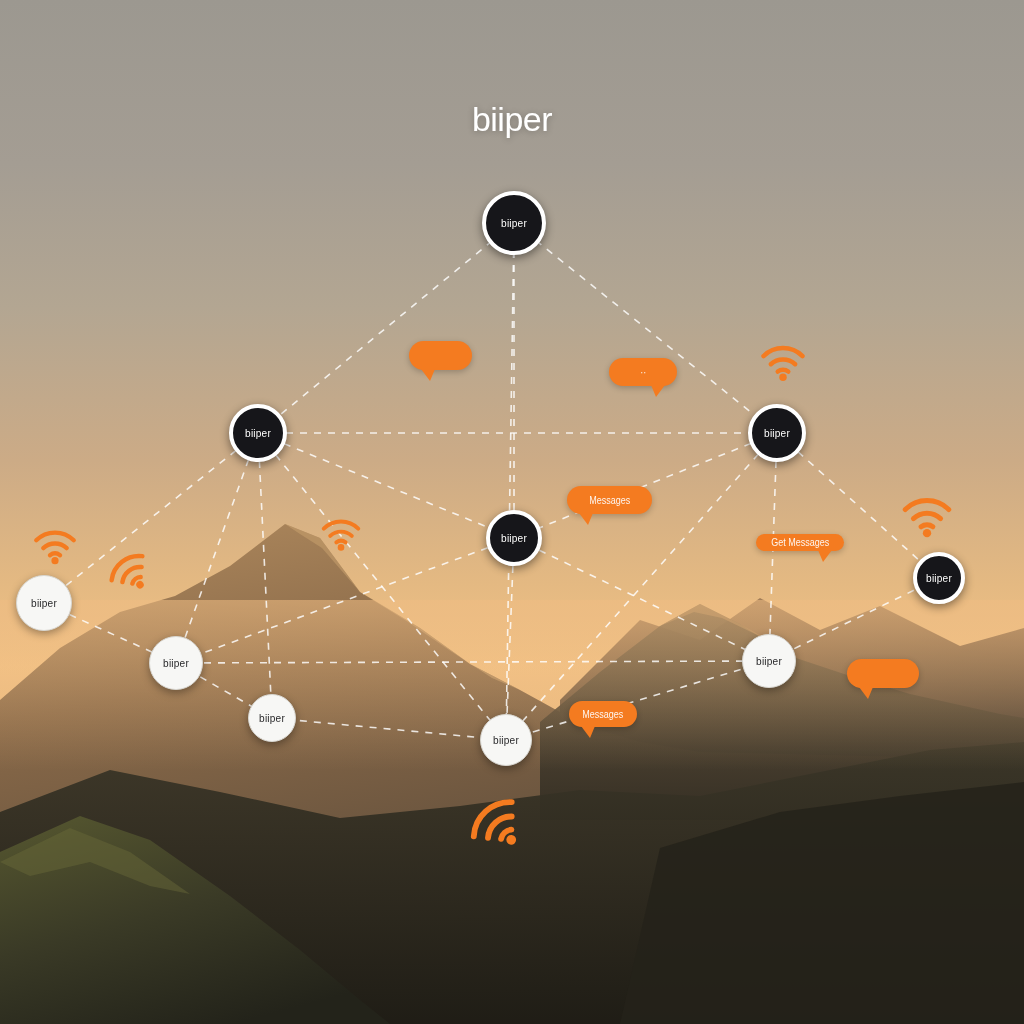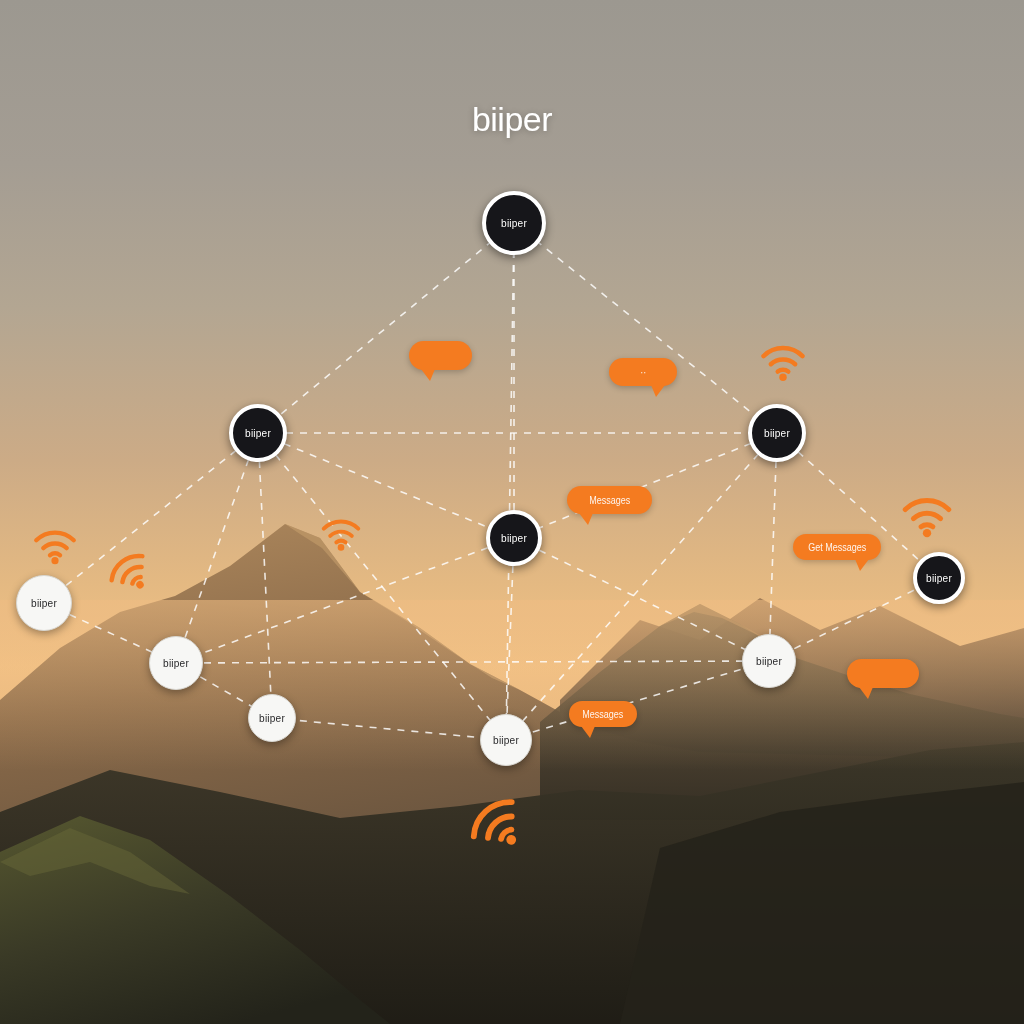--- a/index.html
+++ b/index.html
@@ -173,21 +173,21 @@
         <span class="tail bl" style="border-top-color: rgb(244, 123, 32);"></span>
       </div>
       <div class="bubble" style="left: 609px; top: 358px; width: 68px; height: 28px; background: rgb(244, 123, 32);">
         <span class="btxt">··</span>
         <span class="tail br" style="border-top-color: rgb(244, 123, 32);"></span>
       </div>
       <div class="bubble" style="left: 567px; top: 486px; width: 85px; height: 28px; background: rgb(244, 123, 32);">
         <span class="btxt">Messages</span>
         <span class="tail bl" style="border-top-color: rgb(244, 123, 32);"></span>
       </div>
-      <div class="bubble" style="left: 793px; top: 534px; width: 88px; height: 26px; background: rgb(244, 123, 32);">
+      <div class="bubble" style="left: 756px; top: 534px; width: 88px; height: 17px; background: rgb(244, 123, 32);">
         <span class="btxt">Get Messages</span>
         <span class="tail br" style="border-top-color: rgb(244, 123, 32);"></span>
       </div>
       <div class="bubble" style="left: 847px; top: 659px; width: 72px; height: 29px; background: rgb(244, 123, 32);">
         <span class="btxt"></span>
         <span class="tail bl" style="border-top-color: rgb(244, 123, 32);"></span>
       </div>
       <div class="bubble" style="left: 569px; top: 701px; width: 68px; height: 26px; background: rgb(244, 123, 32);">
         <span class="btxt">Messages</span>
         <span class="tail bl" style="border-top-color: rgb(244, 123, 32);"></span>

